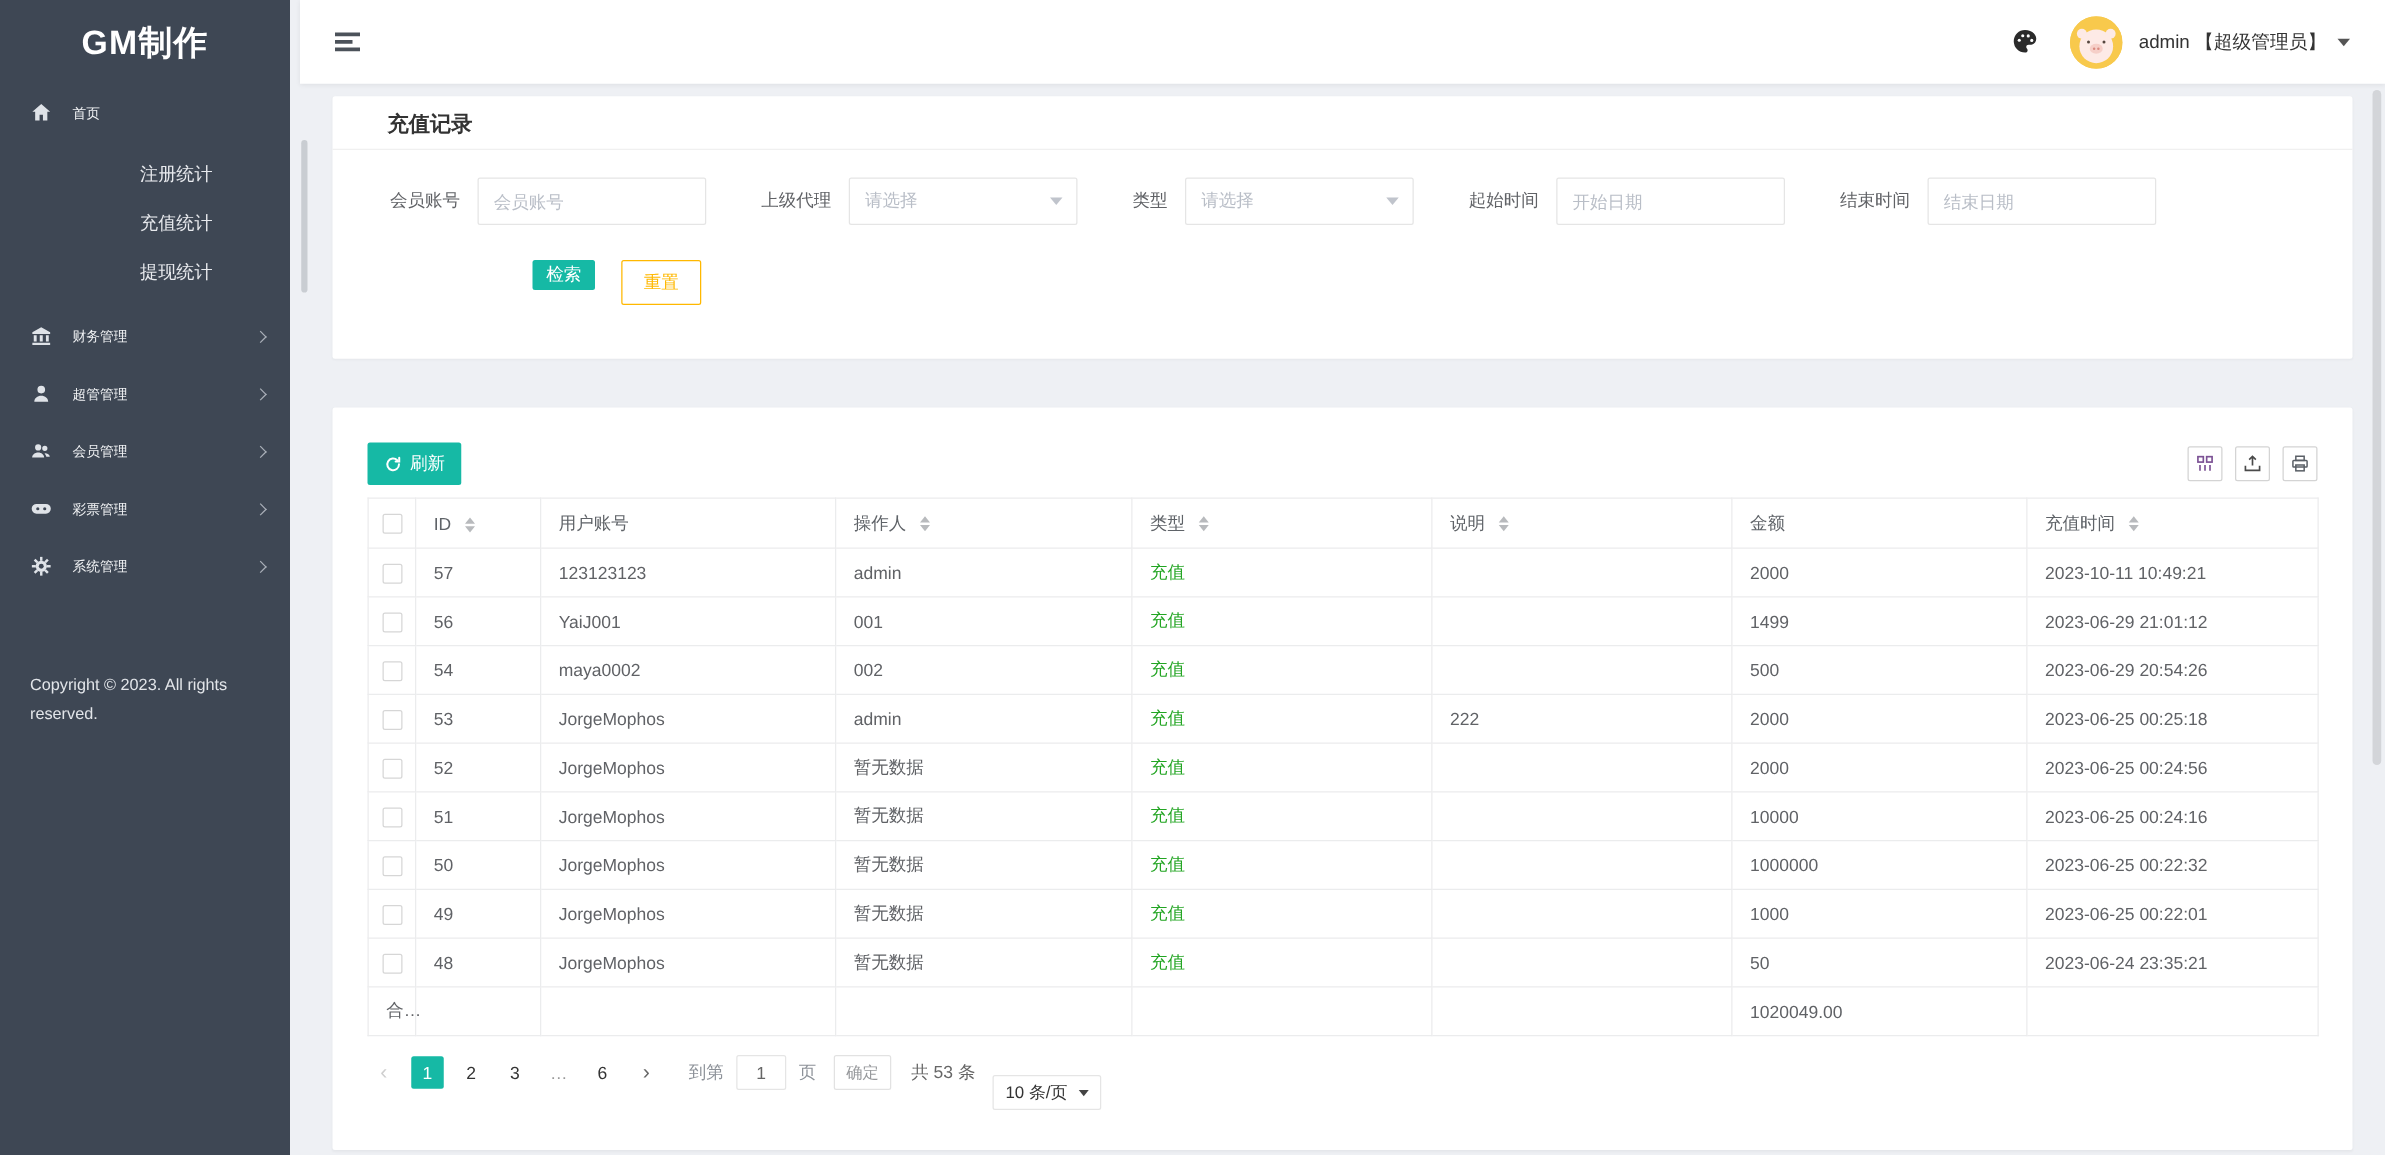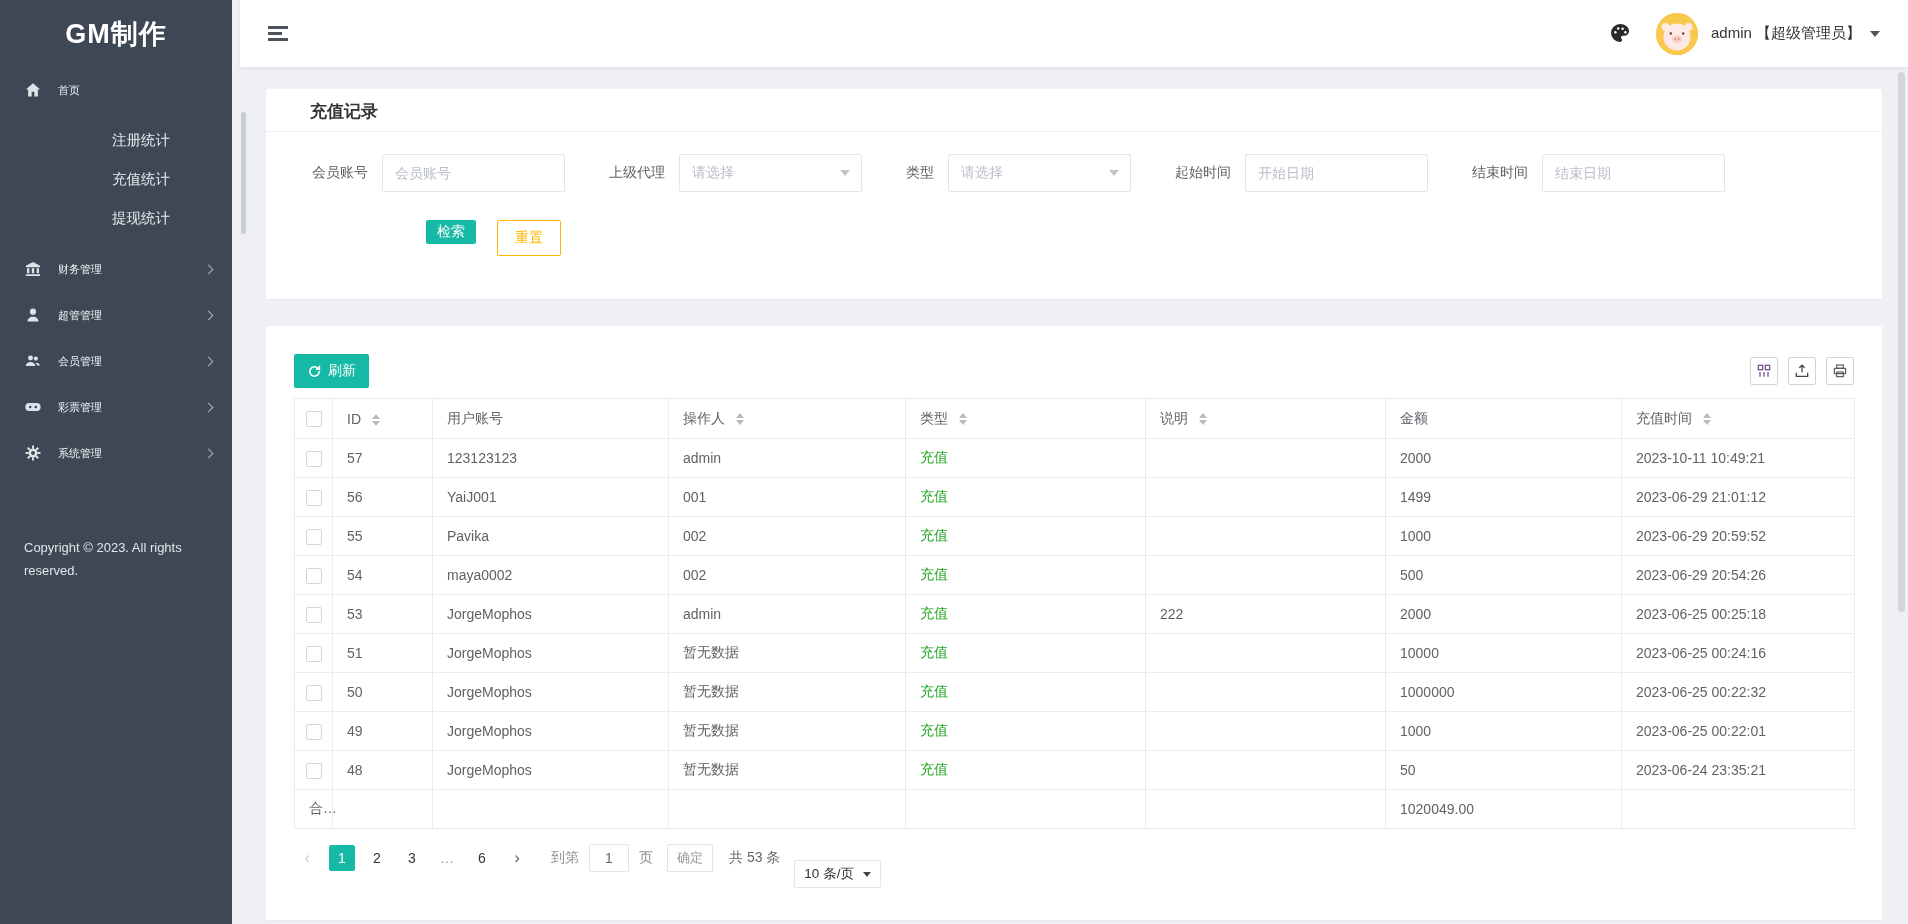--- a/index.html
+++ b/index.html
@@ -35,21 +35,21 @@
   .palette-btn svg{ width:24px; height:24px; display:block; }
   .avatar{ width:42px; height:42px; border-radius:50%; background:#f8c94c; overflow:hidden; margin-right:13px; cursor:pointer; }
   .avatar svg{ width:42px; height:42px; display:block; }
   .user-drop{ display:flex; align-items:center; cursor:pointer; }
   .user-name{ font-size:15px; color:#333; }
   .caret-down{ width:0; height:0; border-left:5px solid transparent; border-right:5px solid transparent;
                border-top:6px solid #555; margin-left:9px; }
 
   
   .card{ position:absolute; background:#fff; border-radius:2px; box-shadow:0 1px 2px rgba(0,0,0,.04); }
-  .filter-card{ left:266px; top:89px; width:1616px; height:210px; }
+  .filter-card{ left:266px; top:77px; width:1616px; height:210px; }
   .card-head{ height:43px; line-height:45px; padding:0 44px; border-bottom:1px solid #f0f0f0;
               font-size:17px; font-weight:bold; color:#333; }
   .filter-row{ display:flex; align-items:center; margin:22px 0 0 44px; }
   .fgroup{ display:flex; align-items:center; margin-right:42px; }
   .flabel{ font-size:14px; color:#606266; margin-right:14px; white-space:nowrap; width:58px; text-align:right; }
   .flabel.short{ width:30px; }
   .fctrl{ width:183px; height:38px; border:1px solid #e5e5e5; border-radius:2px; background:#fff; }
   input.fctrl{ padding:0 12px; font-size:14px; color:#333; outline:none; font-family:"Liberation Sans",sans-serif; }
   input::placeholder{ color:#b9bec7; }
   .fselect{ position:relative; display:flex; align-items:center; padding:0 12px; font-size:14px; color:#b9bec7; cursor:pointer; }
@@ -385,32 +385,20 @@
     </td>
     <td>56</td>
     <td>YaiJ001</td>
     <td>001</td>
     <td class="type-green">充值</td>
     <td></td>
     <td>1499</td>
     <td>2023-06-29 21:01:12</td>
   </tr>
 
-  <tr>
-    <td class="cb-cell">
-      <input type="checkbox" class="cbx" style="">
-    </td>
-    <td>55</td>
-    <td>Pavika</td>
-    <td>002</td>
-    <td class="type-green">充值</td>
-    <td></td>
-    <td>1000</td>
-    <td>2023-06-29 20:59:52</td>
-  </tr>
 
   <tr>
     <td class="cb-cell">
       <input type="checkbox" class="cbx" style="">
     </td>
     <td>54</td>
     <td>maya0002</td>
     <td>002</td>
     <td class="type-green">充值</td>
     <td></td>
@@ -424,20 +412,32 @@
     </td>
     <td>53</td>
     <td>JorgeMophos</td>
     <td>admin</td>
     <td class="type-green">充值</td>
     <td>222</td>
     <td>2000</td>
     <td>2023-06-25 00:25:18</td>
   </tr>
 
+  <tr>
+    <td class="cb-cell">
+      <input type="checkbox" class="cbx" style="">
+    </td>
+    <td>52</td>
+    <td>JorgeMophos</td>
+    <td>暂无数据</td>
+    <td class="type-green">充值</td>
+    <td></td>
+    <td>2000</td>
+    <td>2023-06-25 00:24:56</td>
+  </tr>
 
   <tr>
     <td class="cb-cell">
       <input type="checkbox" class="cbx" style="">
     </td>
     <td>51</td>
     <td>JorgeMophos</td>
     <td>暂无数据</td>
     <td class="type-green">充值</td>
     <td></td>

